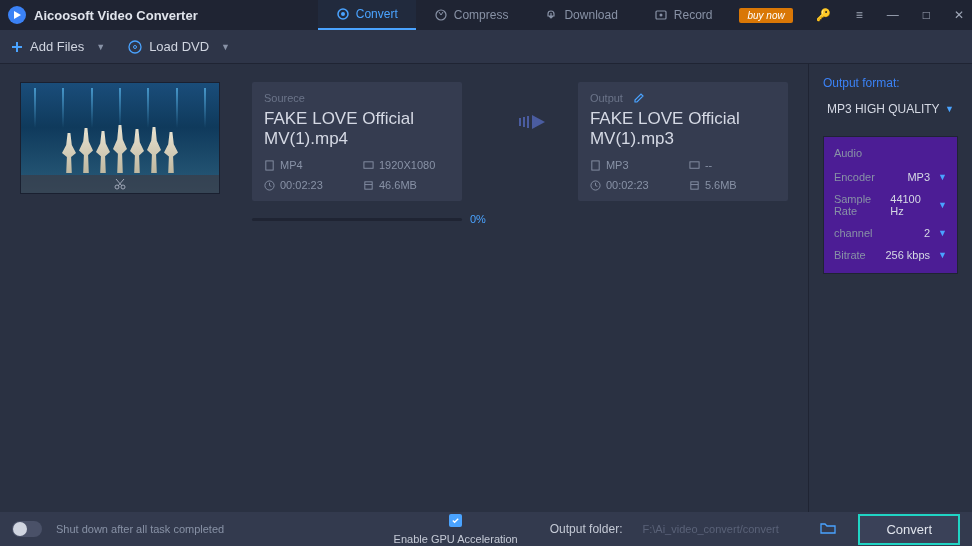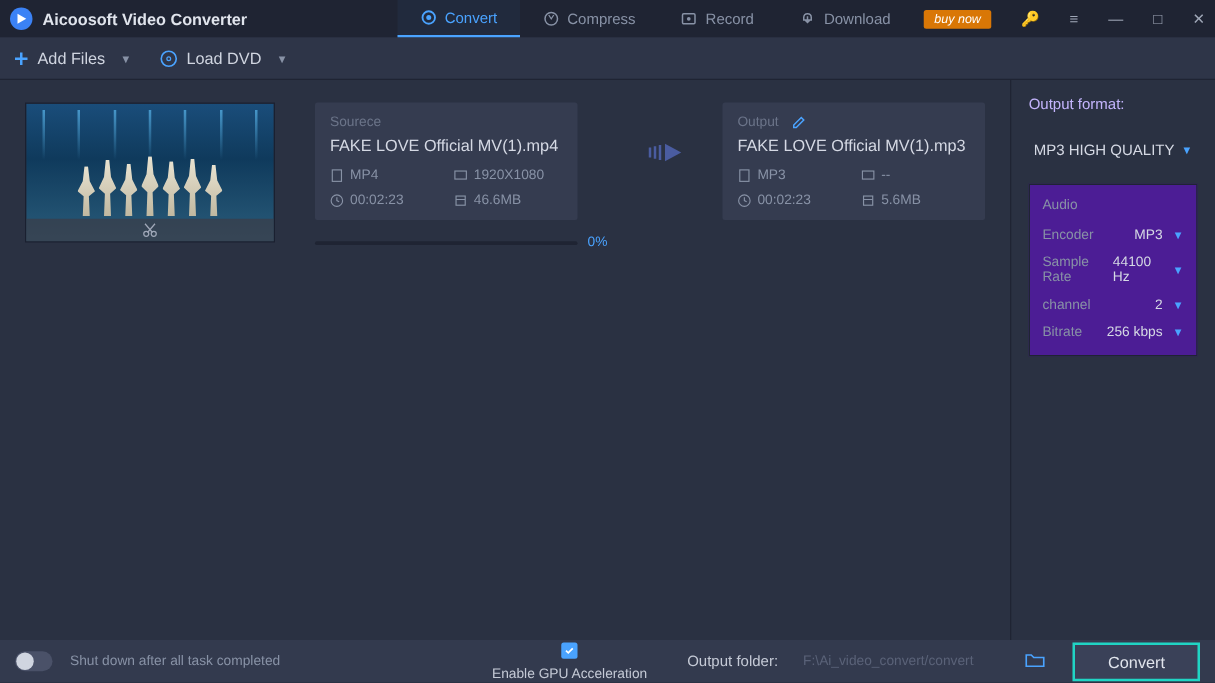--- a/index.html
+++ b/index.html
@@ -33,35 +33,35 @@
   .thumb { width: 200px; height: 112px; background: linear-gradient(180deg, #1a4d7a 0%, #0f3a5c 40%, #2a5c7a 100%); position: relative; border: 1px solid #1a2030; }
   .thumb-bottom { position: absolute; bottom: 0; left: 0; right: 0; height: 18px; background: rgba(60,60,70,0.7); display: flex; align-items: center; justify-content: center; }
   .thumb-bottom svg { width: 14px; height: 14px; }
   .dancers { position:absolute; bottom:20px; left:10px; right:10px; height:55px; display:flex; gap:3px; align-items:flex-end; justify-content:center;}
   .dancer { width:14px; background: linear-gradient(#e8e2d0, #c0b8a0); clip-path: polygon(40% 0, 60% 0, 70% 30%, 100% 50%, 65% 60%, 70% 100%, 30% 100%, 35% 60%, 0 50%, 30% 30%);}
   .lights { position:absolute; top:5px; left:0; right:0; height:50px; display:flex; justify-content:space-around;}
   .light { width:2px; height:40px; background: linear-gradient(rgba(100,200,255,0.6), transparent); }
   
   .info-card { width: 210px; background: #353c50; padding: 10px 12px; border-radius: 2px; }
   .info-title { color: #6b7489; font-size: 11px; margin-bottom: 5px; }
-  .info-filename { color: #d5d9e4; font-size: 13px; margin-bottom: 10px; }
+  .info-filename { color: #d5d9e4; font-size: 17px; margin-bottom: 10px; }
   .info-stats { display: grid; grid-template-columns: 1fr 1fr; gap: 8px 12px; font-size: 11px; color: #8892a6;}
   .info-stat { display: flex; align-items: center; gap: 5px; }
   .info-stat svg { width: 11px; height: 11px; flex-shrink:0; }
   .edit-icon { color: #4aa3ff; margin-left: 6px; }
   
   .arrow-block { width: 60px; display: flex; align-items: center; justify-content: center; padding-top: 30px; }
   .arrow-block svg { width: 30px; height: 20px; }
   
   .progress-row { margin-top: 12px; display: flex; align-items: center; gap: 8px; }
   .progress-bar { width: 210px; height: 3px; background: #1f2433; border-radius: 2px; margin-left: 0px;}
   .progress-pct { color: #4aa3ff; font-size: 11px; }
   
   .sidebar { width: 200px; background: #2a3142; border-left: 1px solid #1f2433; padding: 12px 14px; }
-  .sb-title { color: #c4b5fd; font-size: 12px; margin-bottom: 17px; }
+  .sb-title { color: #3b82f6; font-size: 12px; margin-bottom: 6px; }
   .sb-format-row { display: flex; align-items: center; justify-content: space-between; padding: 6px 4px; margin-bottom: 14px; cursor: pointer; }
   .sb-format-name { color: #d5d9e4; font-size: 12px; }
   
   .sb-panel { border: 1px solid #1f2433; padding: 10px 10px; background: #4c1d95; }
   .sb-panel-title { color: #8892a6; font-size: 11px; margin-bottom: 12px; }
   .sb-field { display: flex; align-items: center; justify-content: space-between; margin-bottom: 10px; font-size: 11px; }
   .sb-field-label { color: #8892a6; }
   .sb-field-val { color: #d5d9e4; display: flex; align-items: center; gap: 8px; }
   .sb-chev { color: #4aa3ff; font-size: 9px; }
   
@@ -105,33 +105,33 @@
           <svg viewBox="0 0 14 14">
             <circle cx="7" cy="7" r="5" fill="none" stroke="#8892a6" stroke-width="1.2"></circle>
             <path d="M5 4 L7 7 L9 4" stroke="#8892a6" fill="none"></path>
           </svg>
         </span>
       <span>Compress</span>
     </div>
     <div class="tab">
       <span class="tab-icon">
           <svg viewBox="0 0 14 14">
+            <path d="M4 6 Q4 3 7 3 Q10 3 10 6 L10 8 L4 8 Z M7 5 L7 10 M5 8 L7 10 L9 8" stroke="#8892a6" fill="none" stroke-width="1.2"></path>
+          </svg>
+        </span>
+      <span>Download</span>
+    </div>
+    <div class="tab">
+      <span class="tab-icon">
+          <svg viewBox="0 0 14 14">
             <rect x="2" y="3" width="10" height="8" rx="1" fill="none" stroke="#8892a6" stroke-width="1.2"></rect>
             <circle cx="7" cy="7" r="1.5" fill="#8892a6"></circle>
           </svg>
         </span>
       <span>Record</span>
-    </div>
-    <div class="tab">
-      <span class="tab-icon">
-          <svg viewBox="0 0 14 14">
-            <path d="M4 6 Q4 3 7 3 Q10 3 10 6 L10 8 L4 8 Z M7 5 L7 10 M5 8 L7 10 L9 8" stroke="#8892a6" fill="none" stroke-width="1.2"></path>
-          </svg>
-        </span>
-      <span>Download</span>
     </div>
   </div>
 
   <div class="window-controls">
     <span class="buynow">buy now</span>
     <span class="wc">🔑</span>
     <span class="wc">≡</span>
     <span class="wc">—</span>
     <span class="wc">□</span>
     <span class="wc">✕</span>

